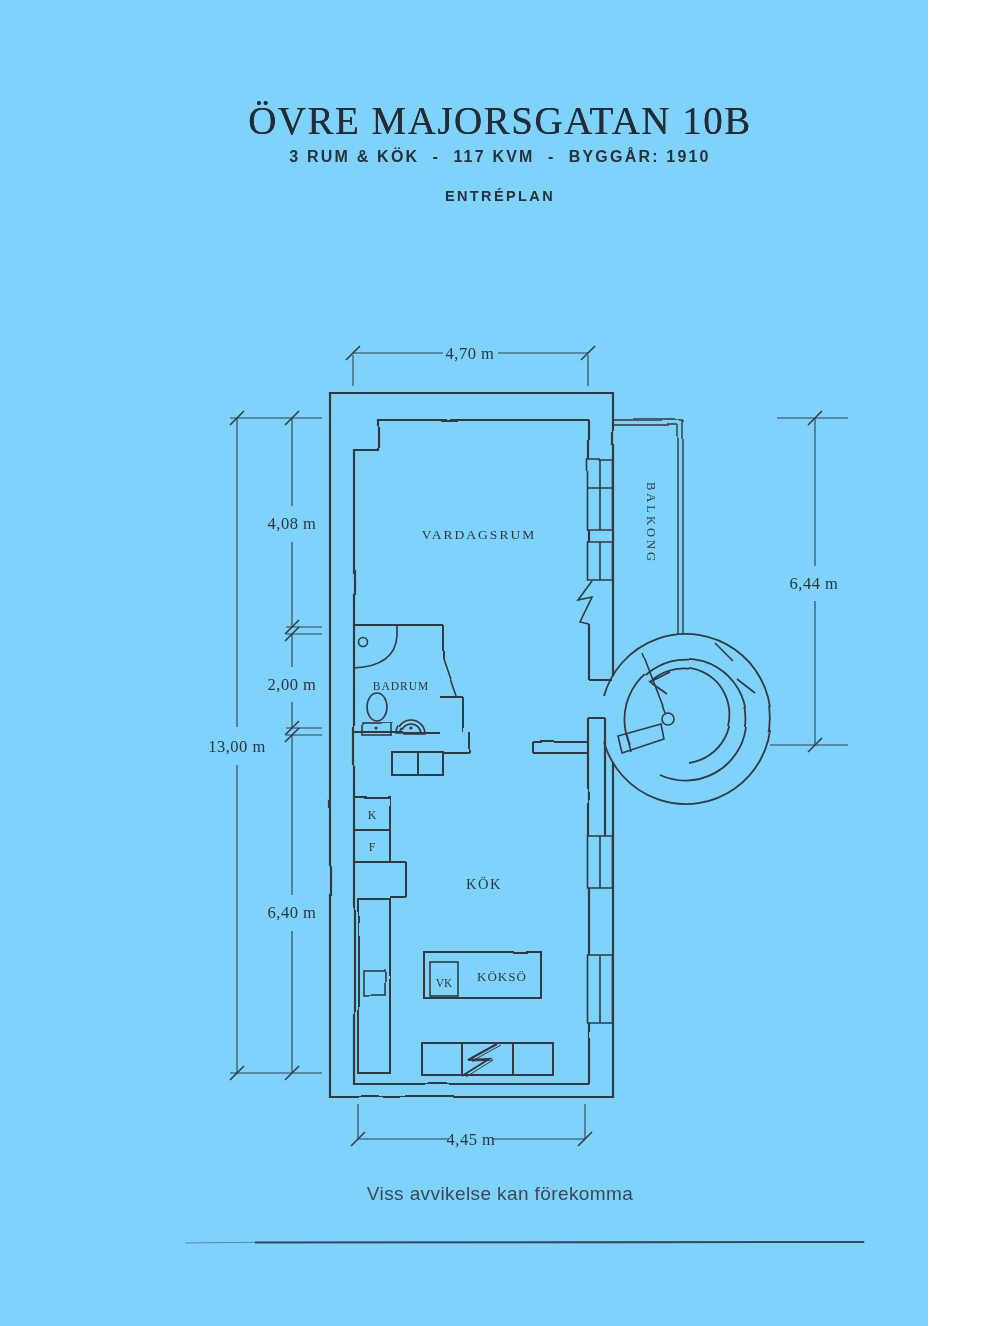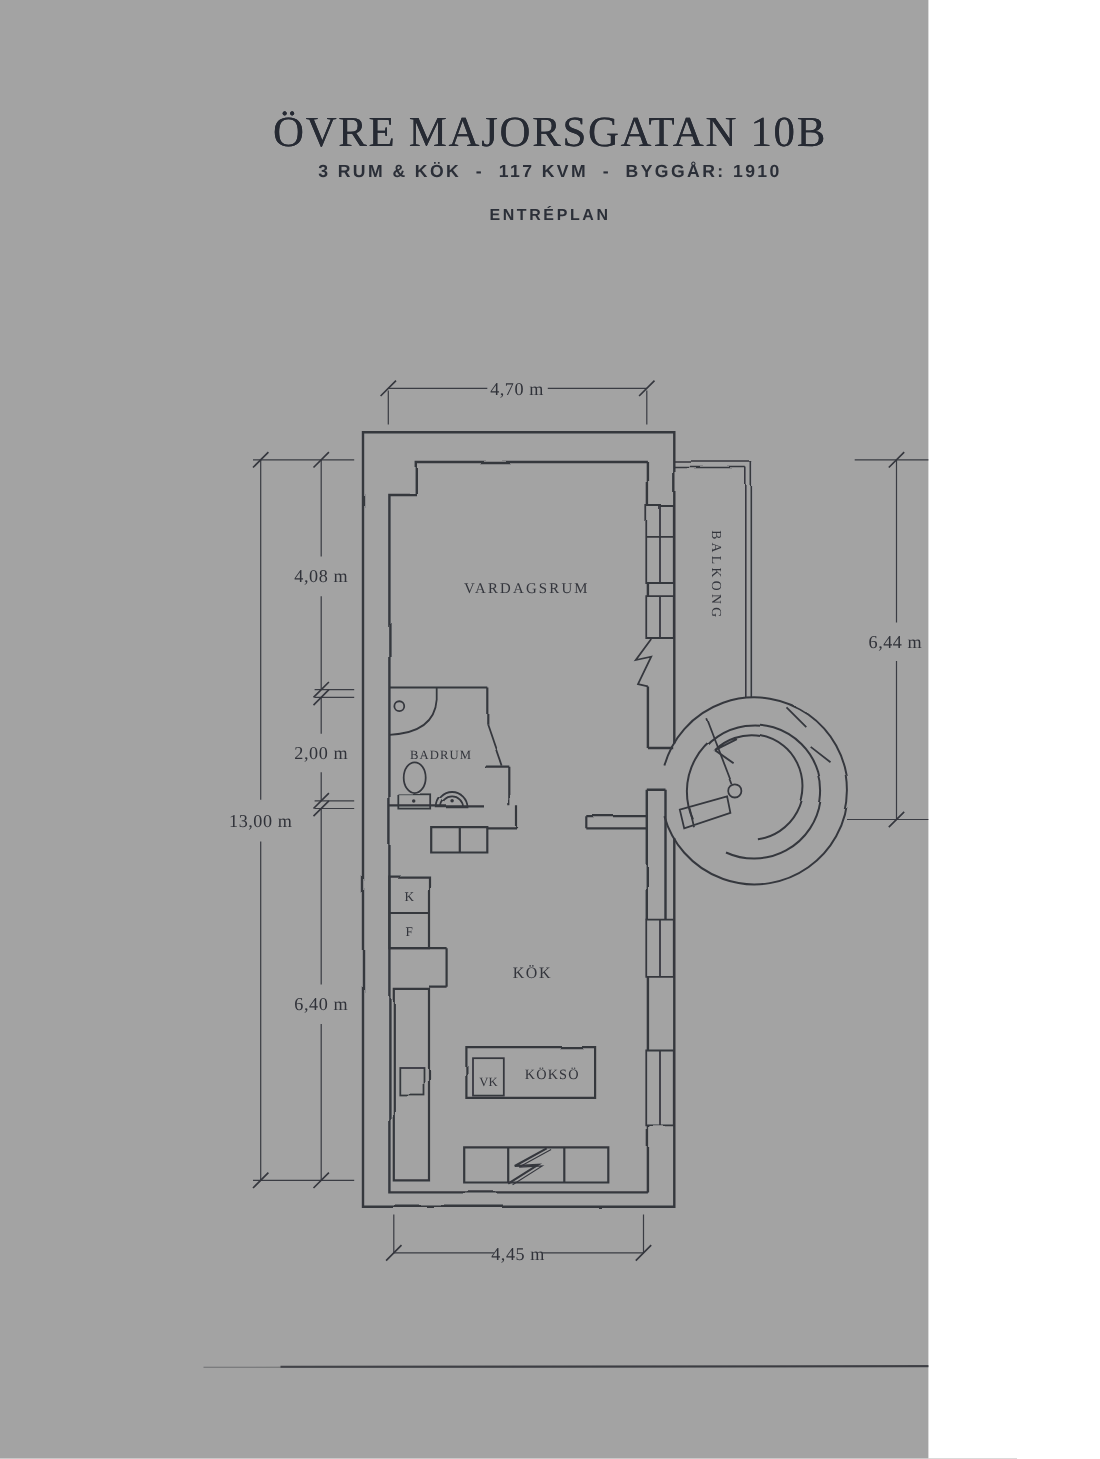--- a/index.html
+++ b/index.html
@@ -1,19 +1,19 @@
 <!DOCTYPE html>
 <html><head>
 <meta charset="utf-8">
 <style>
   html,body{margin:0;padding:0;}
   .page{
     position:relative;
-    width:844px;height:1326px;
-    background:#a3a3a3;
+    width:928px;height:1326px;
+    background:#7dd3fc;
     font-family:"Liberation Serif", serif;
     overflow:hidden;
   }
   .hdr{position:absolute;left:0;width:1000px;text-align:center;color:#262a33;}
   .title{
     top:98px;
     font-family:"Liberation Serif", serif;
     font-size:39px;
     letter-spacing:1.5px;
     font-weight:500;
@@ -169,13 +169,14 @@
       <text class="svgtxt dimlbl mid" x="814" y="589">6,44 m</text>
       <text class="svgtxt dimlbl mid" x="471" y="1145">4,45 m</text>
     </g>
 
     <g>
       <path d="M185,1243 C 320,1241 520,1244 865,1242" stroke="#2e3036" stroke-width="1" fill="none" opacity="0.45"></path>
       <path d="M255,1242.5 C 420,1240.5 600,1244 864,1242" stroke="#2e3036" stroke-width="2" fill="none" opacity="0.8"></path>
     </g>
   </svg>
 
+  <div class="disclaimer">Viss avvikelse kan förekomma</div>
 </div>
 
 </body></html>

